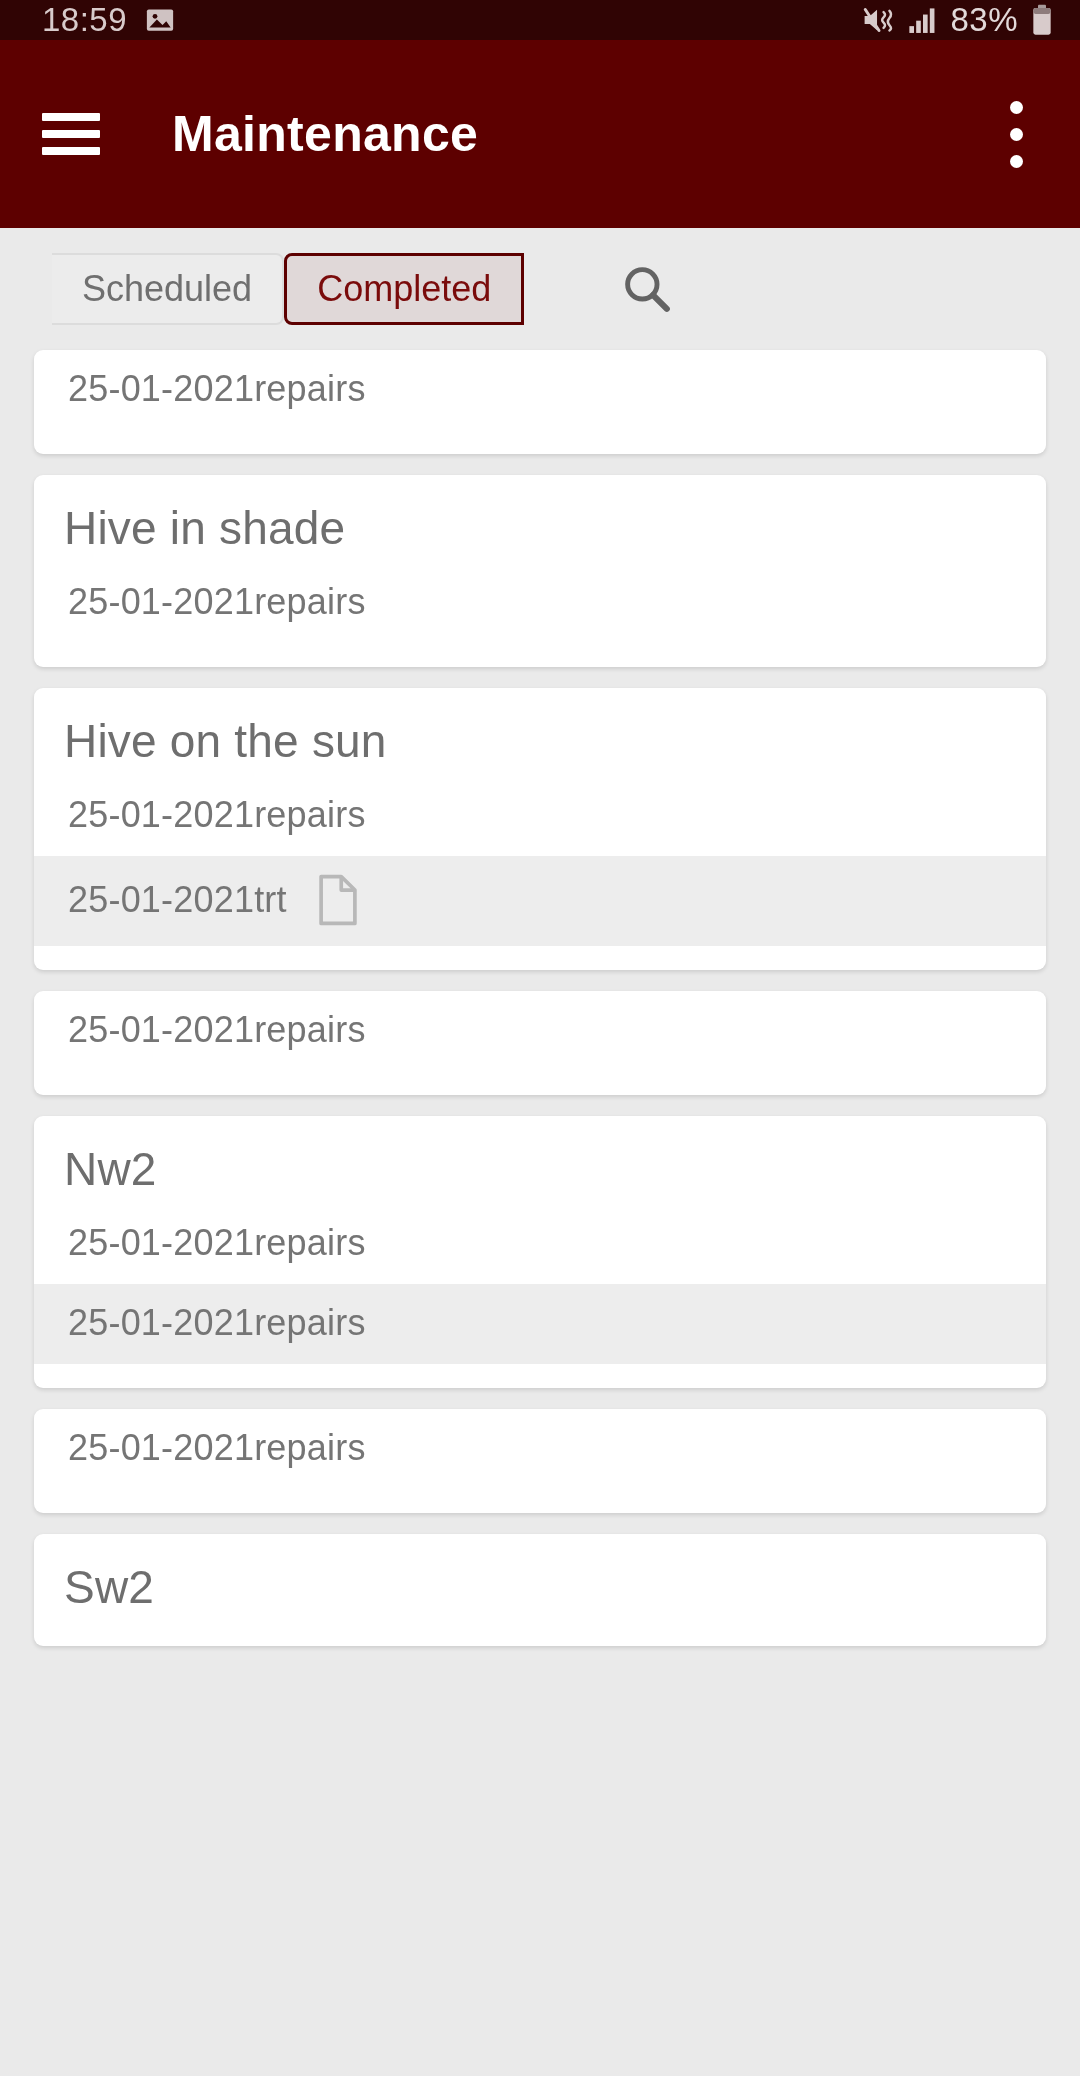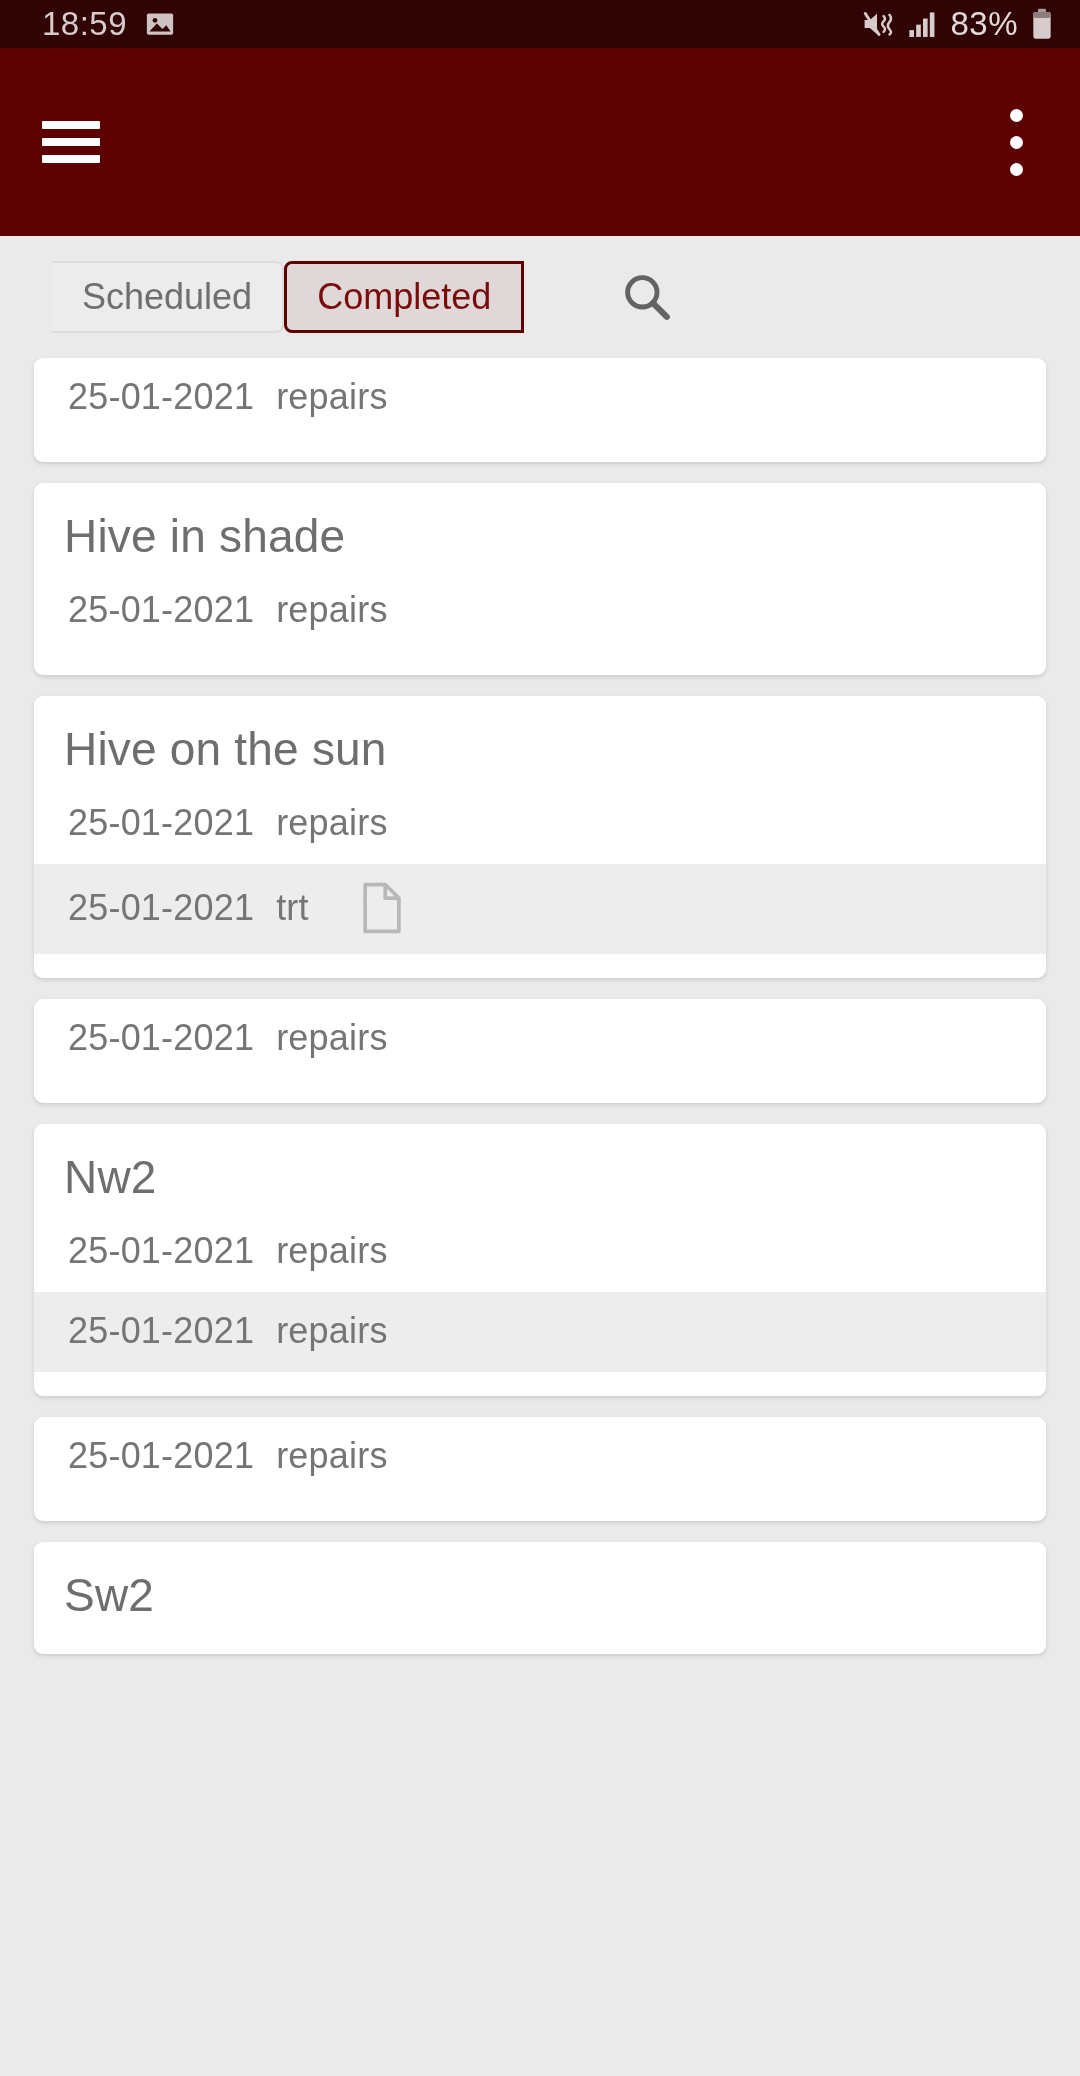--- a/index.html
+++ b/index.html
@@ -6,21 +6,21 @@
   html,body { width:1080px; height:2076px; }
   body {
     font-family:"Liberation Sans", sans-serif;
     background:#eaeaea;
     overflow:hidden;
   }
   .screen { position:relative; width:1080px; height:2076px; background:#eaeaea; }
 
   
   .statusbar {
-    height:48px; background:#300404;
+    height:40px; background:#300404;
     display:flex; align-items:center; justify-content:space-between;
     padding:0 26px 0 42px;
     gap:6px;
   }
   .sb-left { display:flex; align-items:center; gap:18px; }
   .sb-right { display:flex; align-items:center; gap:12px; }
   .sb-time { color:#d8cbcb; font-size:33px; letter-spacing:.5px; font-family:"Liberation Sans",sans-serif; }
   .sb-batt-text { color:#e2d9d9; font-size:33px; letter-spacing:.5px; }
   .ic { display:inline-block; line-height:0; }
 
@@ -62,21 +62,21 @@
   .list { padding:0 34px; }
   .card {
     background:#ffffff; border-radius:9px; margin-bottom:21px;
     box-shadow:0 2px 4px rgba(0,0,0,.13);
     overflow:hidden; cursor:pointer;
   }
   .card-title {
     font-size:46px; color:#6e6e6e; padding:26px 0 8px 30px; letter-spacing:.2px;
   }
   .entry {
-    display:flex; align-items:center; gap:22px;
+    display:flex; align-items:center; 
     padding:18px 0 20px 34px; font-size:36px; color:#757575; letter-spacing:.2px;
   }
   .entry.shaded { background:#ededed; }
   .entry .date { white-space:nowrap; }
   .entry .type { white-space:nowrap; }
   .entry .doc { margin-left:28px; display:flex; align-items:center; }
   .card-pad { height:24px; }
 </style>
 </head>
 <body>
@@ -121,20 +121,21 @@
       </span>
     </div>
   </div>
 
   <div class="appbar">
     <div class="hamburger">
       <span></span>
         <span></span>
         <span></span>
     </div>
+    <div class="appbar-title">Maintenance</div>
     <div class="appbar-spacer"></div>
     <div class="kebab">
       <i></i>
         <i></i>
         <i></i>
     </div>
   </div>
 
   <div class="tabrow">
     <div class="tabgroup">

